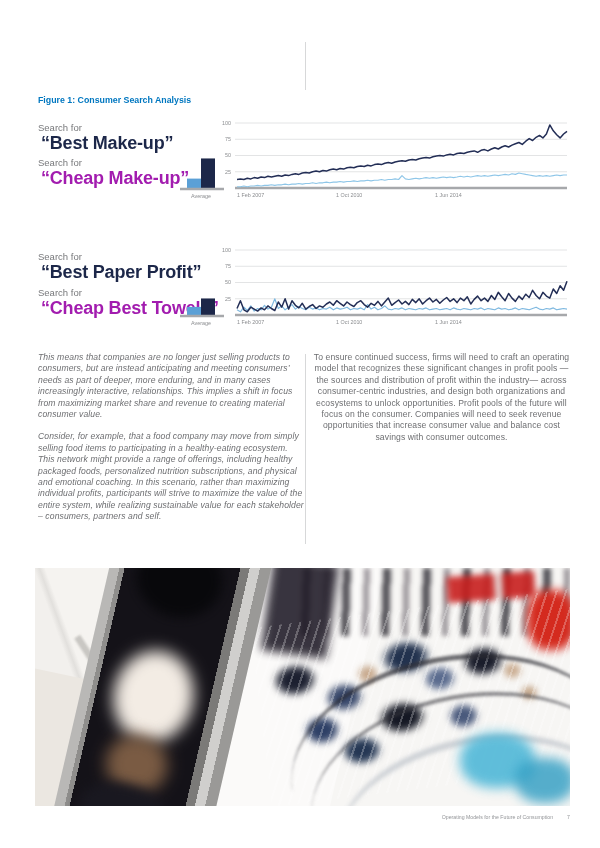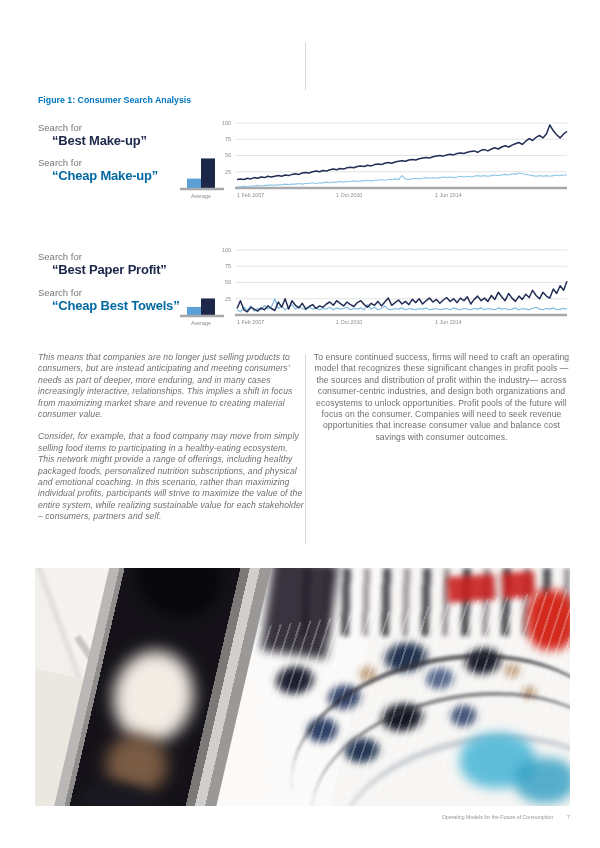--- a/index.html
+++ b/index.html
@@ -3,23 +3,23 @@
 <meta charset="utf-8">
 <style>
   html,body{margin:0;padding:0;background:#e8e8e8;}
   .page{position:relative;width:600px;height:848px;background:#ffffff;margin:0 auto;
         font-family:"Liberation Sans","DejaVu Sans",sans-serif;overflow:hidden;}
   .body-text{font-size:8.6px;line-height:11.4px;color:#6d6e71;letter-spacing:.1px;}
   .body-text p{margin:0 0 11px 0;}
   .vrule{position:absolute;width:1px;background:#d7d8d9;}
   .figure-title{position:absolute;left:38px;top:95px;font-size:8.8px;font-weight:bold;color:#0077c0;}
   .search-for{position:absolute;left:38px;font-size:9.5px;color:#77787b;}
-  .term{position:absolute;left:52px;font-size:13px;font-weight:bold;letter-spacing:-.2px;white-space:nowrap;}
+  .term{position:absolute;left:41px;font-size:18px;font-weight:bold;letter-spacing:-.2px;white-space:nowrap;}
   .term.best{color:#1c2749;}
-  .term.cheap{color:#0369a1;}
+  .term.cheap{color:#a21caf;}
   .chart-svg{position:absolute;}
   .footer{position:absolute;right:30px;top:814px;font-size:5.2px;color:#939598;}
   .footer .pagenum{margin-left:14px;}
   
   .photo{position:absolute;left:35px;top:568px;width:535px;height:238px;overflow:hidden;background:#f7f6f4;}
   .photo *{position:absolute;}
   .wall-left{left:-20px;top:-10px;width:130px;height:170px;background:linear-gradient(70deg,#f2f0ed 40%,#e2e0dd 43%,#f5f3f0 46%);}
   .floor-left{left:-40px;top:115px;width:200px;height:160px;background:#ebe7e1;transform:rotate(12deg);}
   .rail-a{left:8px;top:128px;width:150px;height:7px;background:#c9c7c3;transform:rotate(57deg);filter:blur(1px);}
   .rail-b{left:42px;top:140px;width:170px;height:8px;background:#bdbbb7;transform:rotate(57deg);filter:blur(1px);}

